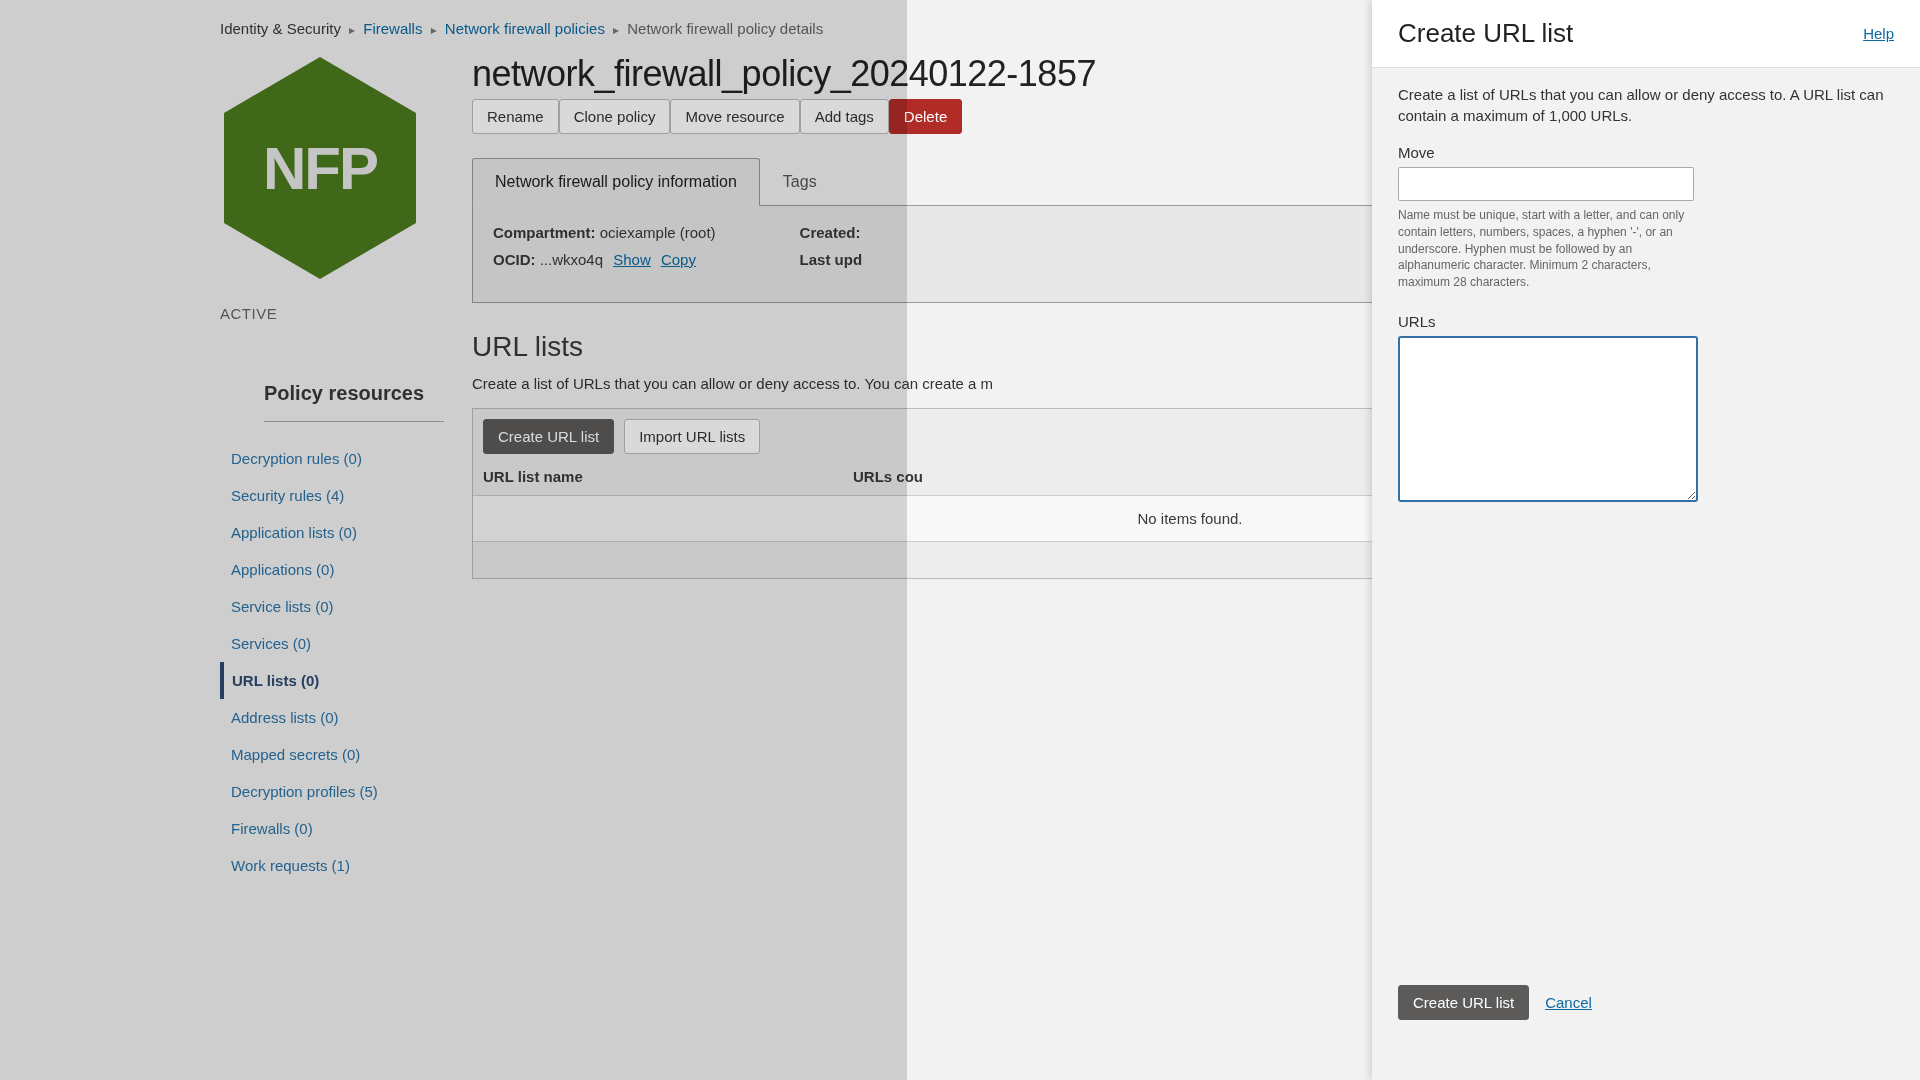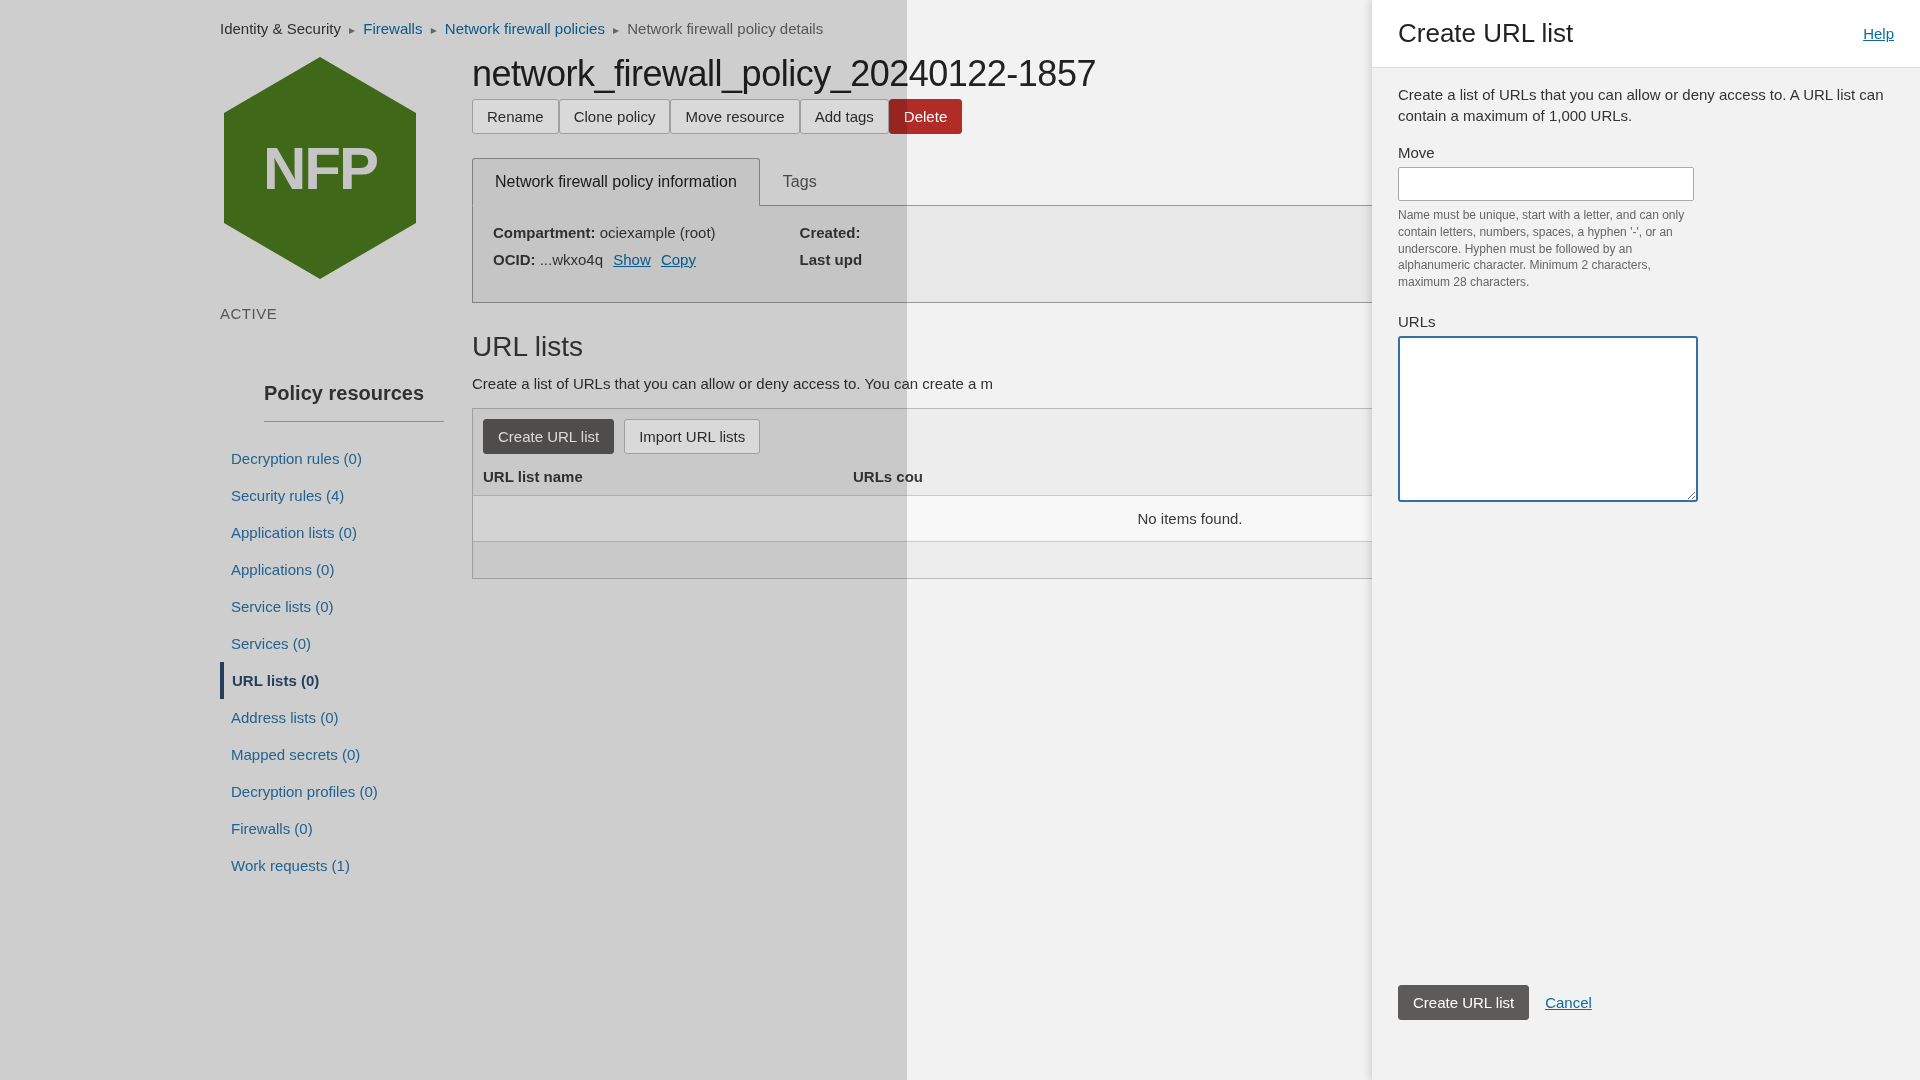--- a/index.html
+++ b/index.html
@@ -87,21 +87,21 @@
       <div class="resources-list">
         <div class="res-item">Decryption rules (0)</div>
         <div class="res-item">Security rules (4)</div>
         <div class="res-item">Application lists (0)</div>
         <div class="res-item">Applications (0)</div>
         <div class="res-item">Service lists (0)</div>
         <div class="res-item">Services (0)</div>
         <div class="res-item active">URL lists (0)</div>
         <div class="res-item">Address lists (0)</div>
         <div class="res-item">Mapped secrets (0)</div>
-        <div class="res-item">Decryption profiles (0)</div>
+        <div class="res-item">Decryption profiles (5)</div>
         <div class="res-item">Firewalls (0)</div>
         <div class="res-item">Work requests (1)</div>
       </div>
     </div>
 
     <div class="main-col">
       <h1 class="page-title">network_firewall_policy_20240122-1857</h1>
       <div class="action-row">
         <button class="btn">Rename</button>
         <button class="btn">Clone policy</button>

